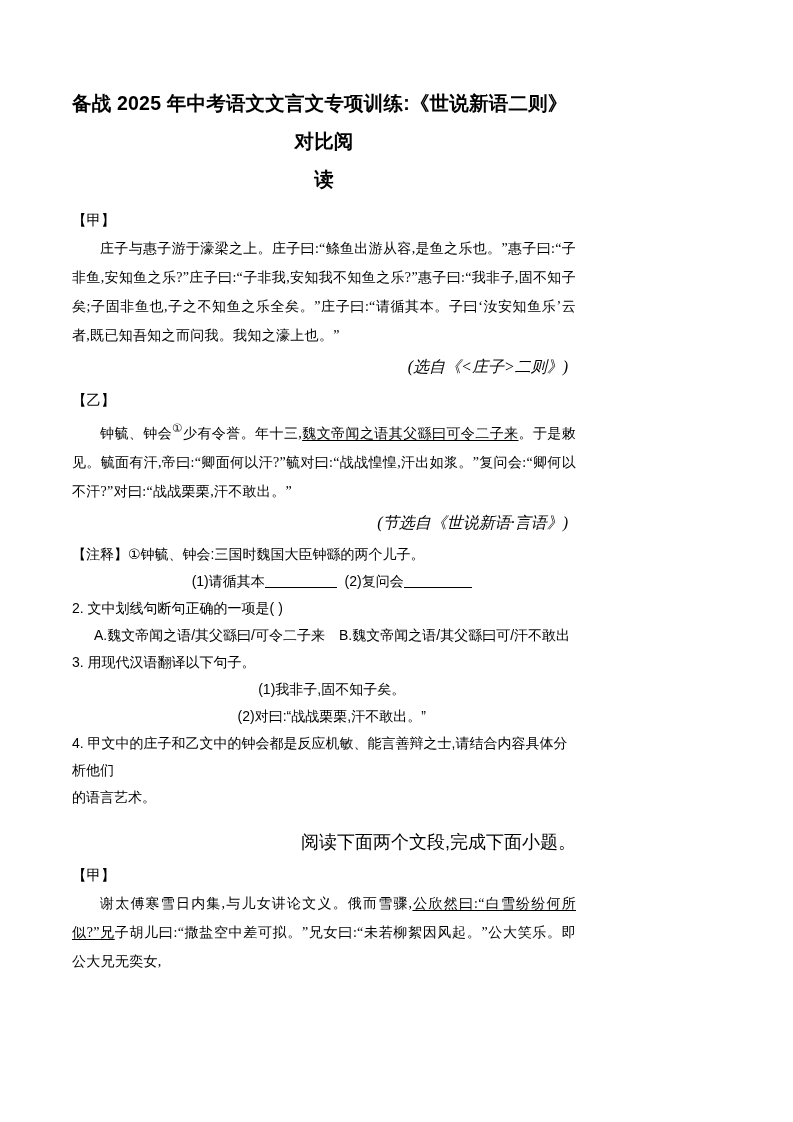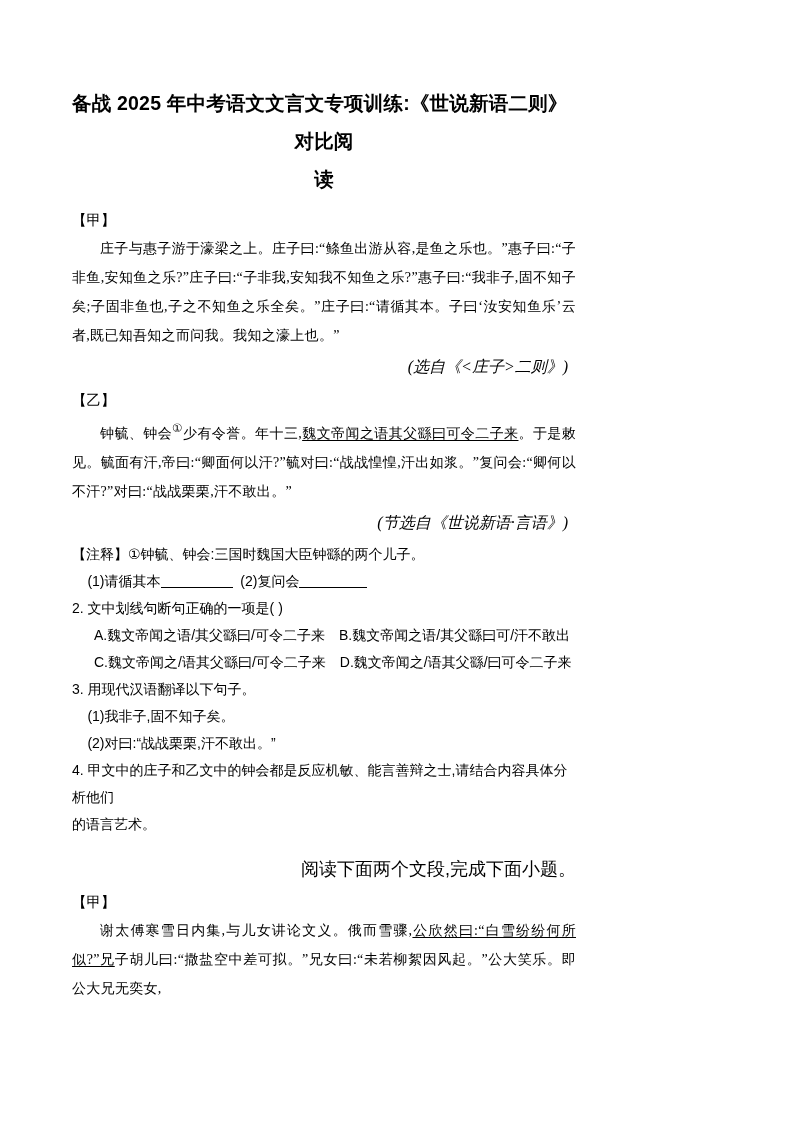--- a/index.html
+++ b/index.html
@@ -65,21 +65,21 @@
     line-height: 28px;
     margin: 2px 0 0 0;
     font-family: "Liberation Sans", "DejaVu Sans", sans-serif;
   }
   .q {
     font-size: 14px;
     line-height: 27px;
     margin: 0;
     font-family: "Liberation Sans", "DejaVu Sans", sans-serif;
   }
-  .q.indent { text-indent: 1.1em; }
+  .q.indent { text-indent: 1.1em; text-align: center; }
   .blank-ul {
     display: inline-block;
     border-bottom: 1px solid #000;
     height: 15px;
     vertical-align: -2px;
   }
   .u-underline { text-decoration: underline; text-underline-offset: 2px; }
   .gap-block { height: 16px; }
   .sep-note {
     font-size: 18px;
@@ -118,21 +118,20 @@
   <p class="classical"><span>钟毓、钟会</span><sup>①</sup><span>少有令誉。年十三,</span><span class="u-underline">魏文帝闻之语其父繇曰可令二子来</span><span>。于是敕见。毓面有汗,帝曰:“卿面何以汗?”毓对曰:“战战惶惶,汗出如浆。”复问会:“卿何以不汗?”对曰:“战战栗栗,汗不敢出。”</span></p>
 
   <p class="source">(节选自《世说新语·言语》)</p>
 
   <p class="note">【注释】①钟毓、钟会:三国时魏国大臣钟繇的两个儿子。</p>
 
   <p class="q indent"><span>(1)请循其本</span><span class="blank-ul" style="width:72px"></span>&nbsp;&nbsp;<span>(2)复问会</span><span class="blank-ul" style="width:68px"></span></p>
 
   <p class="q"><span>2.</span>&nbsp;<span>文中划线句断句正确的一项是(  )</span></p>
   <p class="choices-row"><span>A.魏文帝闻之语/其父繇曰/可令二子来</span><span class="choice-gap"></span><span>B.魏文帝闻之语/其父繇曰可/汗不敢出</span></p>
-  <p class="choices-row"><span>C.魏文帝闻之/语其父繇曰/可令二子来</span><span class="choice-gap"></span><span>D.魏文帝闻之/语其父繇/曰可令二子来</span></p>
 
   <p class="q"><span>3.</span>&nbsp;<span>用现代汉语翻译以下句子。</span></p>
   <p class="q indent">(1)我非子,固不知子矣。</p>
   <p class="q indent">(2)对曰:“战战栗栗,汗不敢出。”</p>
 
   <p class="q"><span>4.</span>&nbsp;<span>甲文中的庄子和乙文中的钟会都是反应机敏、能言善辩之士,请结合内容具体分析他们</span></p>
   <p class="q">的语言艺术。</p>
 
   <div class="gap-block"></div>
 

